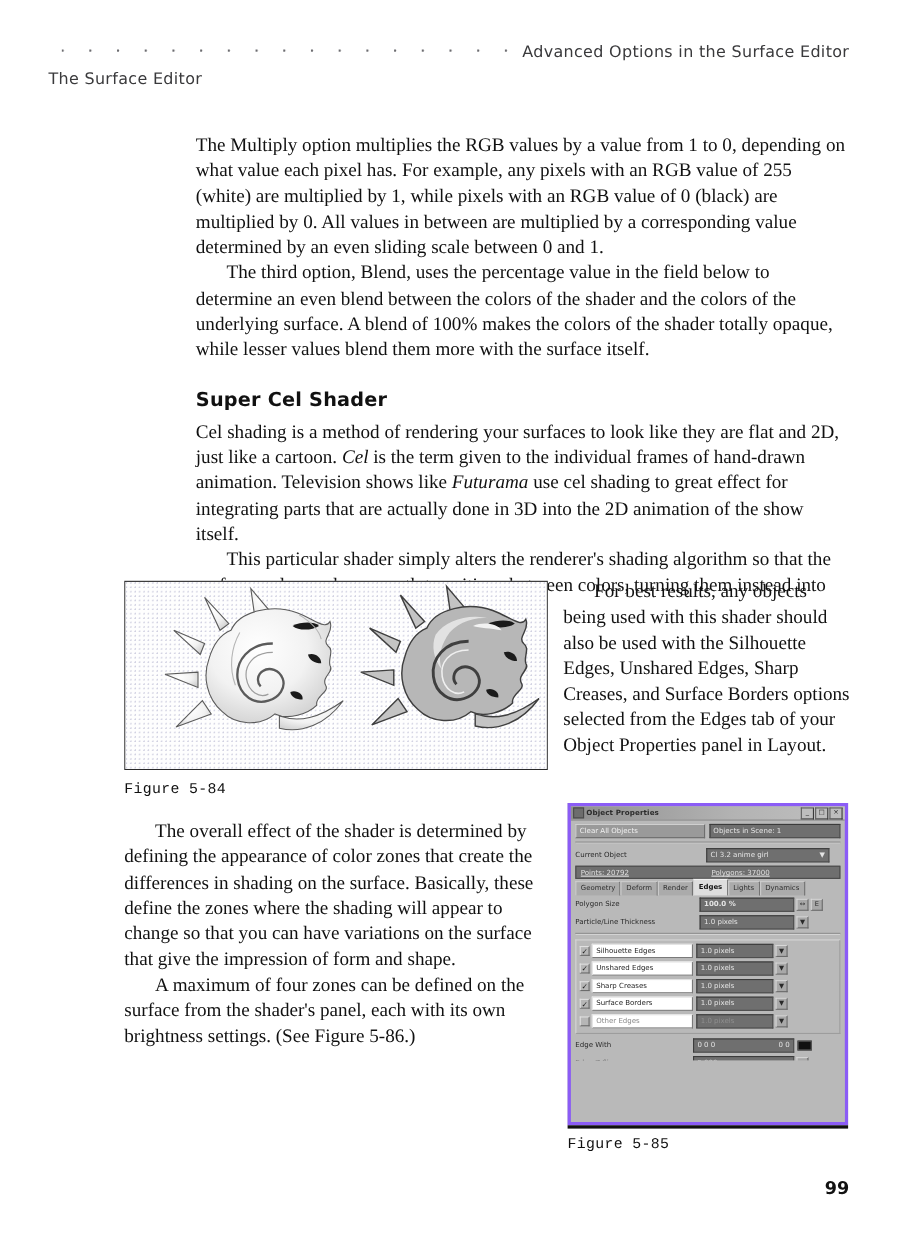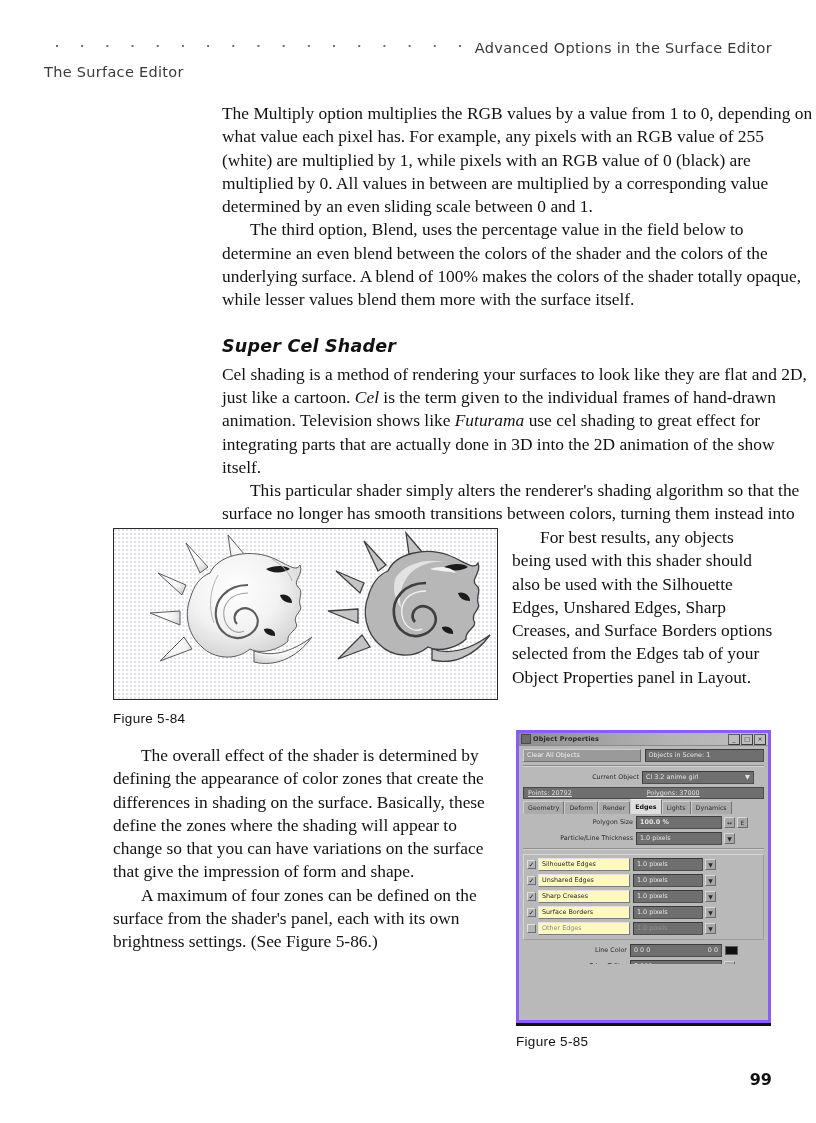--- a/index.html
+++ b/index.html
@@ -66,41 +66,40 @@
     font-size: 14.5px;
     letter-spacing: 0.3px;
     color: #3a3a3c;
     white-space: nowrap;
   }
 
   
   .col-full {
     position: absolute;
     left: 178px;
-    top: 102px;
+    top: 120px;
     width: 594px;
-    margin-left: 44px;
   }
   p.body {
     margin: 0;
     font-size: 17.4px;
     line-height: 23.3px;
     text-align: left;
     color: #111;
   }
   p.body.indent { text-indent: 28px; }
   .h2 {
     font-family: "DejaVu Sans", sans-serif;
     font-weight: bold;
     font-size: 17.5px;
     letter-spacing: 0.2px;
     color: #111;
     margin: 0;
   }
-  .sec-head-wrap { margin-top: 24px; margin-bottom: 7px; font-style: italic; }
+  .sec-head-wrap { margin-top: 24px; margin-bottom: 7px; }
   .gap-para { margin-top: 0px; }
 
   
   .fig84 {
     position: absolute;
     left: 113px;
     top: 528px;
     width: 385px;
     height: 172px;
     border: 1px solid #2a2a2a;
@@ -121,21 +120,21 @@
     font-family: Liberation Sans, sans-serif;
     font-size: 8.3px;
     font-weight: bold;
     color: #1a1a1a;
     letter-spacing: 0.2px;
     white-space: nowrap;
     margin-top: 30px;
   }
   .fig-cap {
     position: absolute;
-    font-family: Liberation Sans, sans-serif;
+    font-family: Liberation Mono, monospace;
     font-size: 13.5px;
     color: #111;
     letter-spacing: 0.3px;
     white-space: nowrap;
   }
   #fig84-cap { left: 113px; top: 711px; }
   #fig85-cap { left: 516px; top: 1034px; }
 
   
   .col-right-top {
@@ -232,21 +231,20 @@
     height: 9px;
     line-height: 9px;
     padding: 1px 3px;
     white-space: nowrap;
     overflow: hidden;
     box-sizing: content-box;
   }
   .lw-label {
     font-size: 6.4px;
     color: #2a2a2a;
-    text-align: right;
     white-space: nowrap;
     padding-right: 3px;
     line-height: 9px;
   }
   .lw-sep {
     height: 1px;
     background: #8d8d8d;
     border-bottom: 1px solid #d3d3d3;
     margin: 3px 0 4px 0;
   }
@@ -315,21 +313,21 @@
   }
   .lw-swatch {
     width: 13px; height: 9px;
     background: #101010;
     border: 1px solid #5c5c5c;
     margin-left: 3px;
     flex: none;
     box-sizing: border-box;
   }
   .lw-edgename {
-    background: #fef9c3;
+    background: #ffffff;
     border: 1px solid #7a7a7a;
     border-top-color: #e2e2e2;
     border-left-color: #e2e2e2;
     font-size: 6.4px;
     color: #1f1f1f;
     height: 9px;
     line-height: 9px;
     padding: 1px 3px;
     width: 84px;
     white-space: nowrap;
@@ -564,21 +562,21 @@
         </div>
         <div class="lw-row">
           <span class="lw-check"></span>
           <span class="lw-edgename dim">Other Edges</span>
           <span class="lw-field" style="width:62px; margin-left:3px; color:#8f8f8f;">1.0 pixels</span>
           <span class="lw-spin">▼</span>
         </div>
       </div>
 
       <div class="lw-row">
-        <span class="lw-label" style="width:104px;">Line Color</span>
+        <span class="lw-label" style="width:104px;">Edge With</span>
         <span class="lw-field" style="width:84px; display:flex; justify-content:space-between;">
           <span>0 0 0</span>
           <span>0 0</span>
         </span>
         <span class="lw-swatch"></span>
       </div>
 
       <div class="lw-row">
         <span class="lw-label" style="width:104px;">Edge Z Size</span>
         <span class="lw-field" style="width:84px;">5.000</span>

